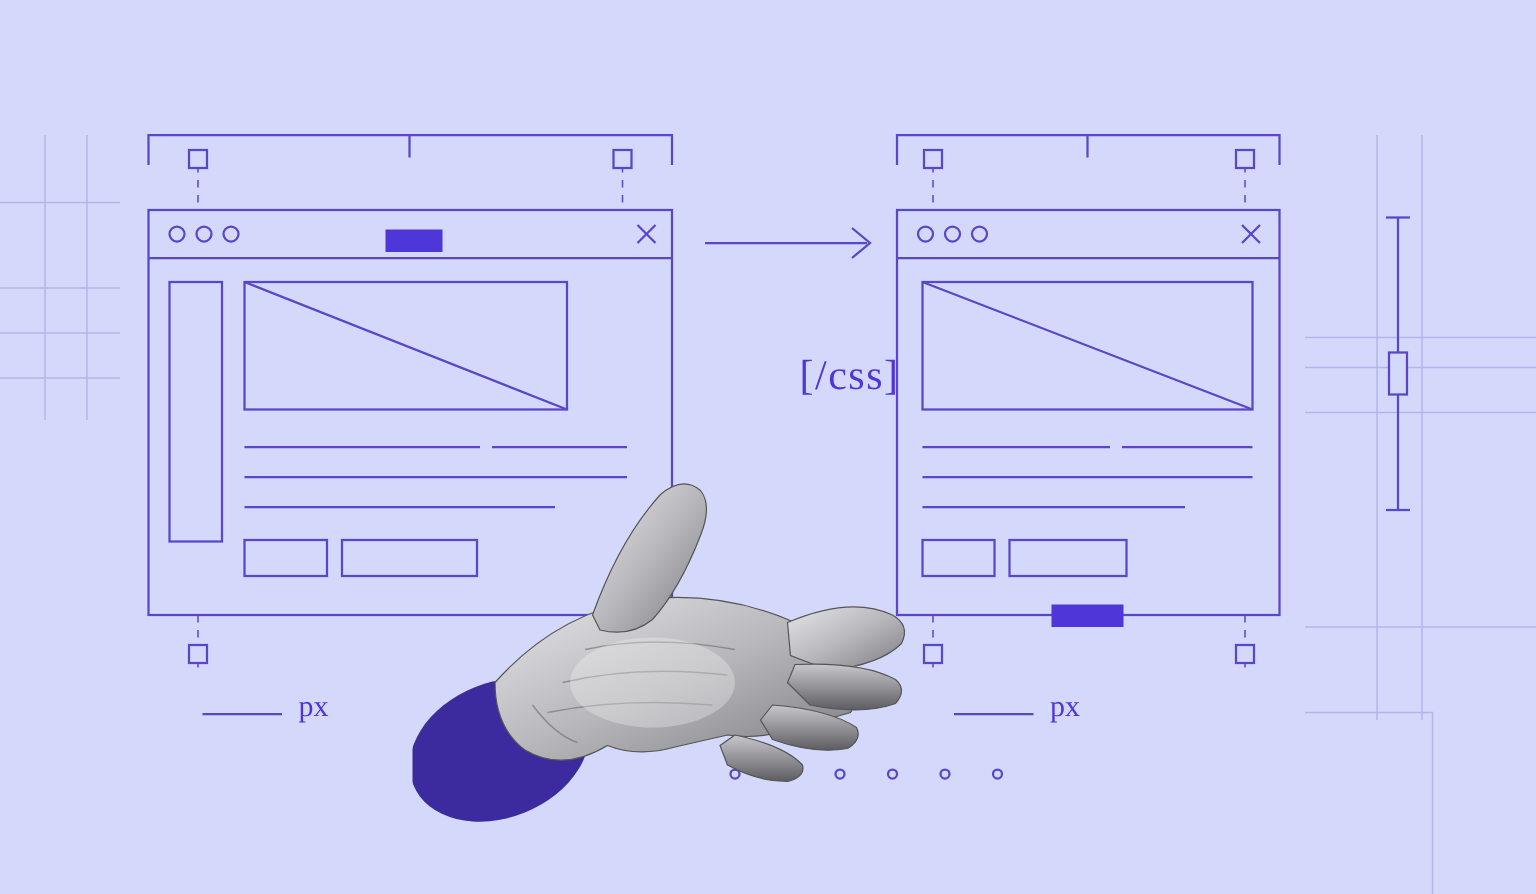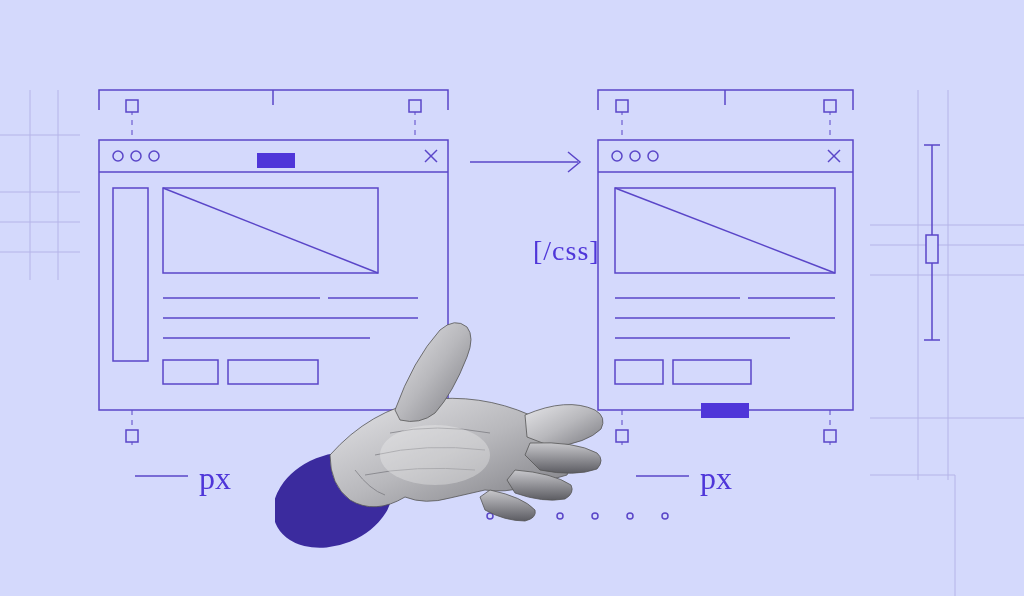--- a/index.html
+++ b/index.html
@@ -24,21 +24,21 @@
     left: 533px;
     top: 203px;
     font-size: 28px;
     color: #4F36D9;
     font-family: Georgia, 'Times New Roman', serif;
     letter-spacing: 1px;
     margin-top: 32px;
   }
   .px-label {
     position: absolute;
-    font-size: 32px;
+    font-size: 20px;
     color: #4F36D9;
     font-family: Georgia, 'Times New Roman', serif;
   }
   .px1 { left: 199px; top: 460px; }
   .px2 { left: 700px; top: 460px; }
   .hand {
     position: absolute;
     left: 275px;
     top: 315px;
     width: 340px;

